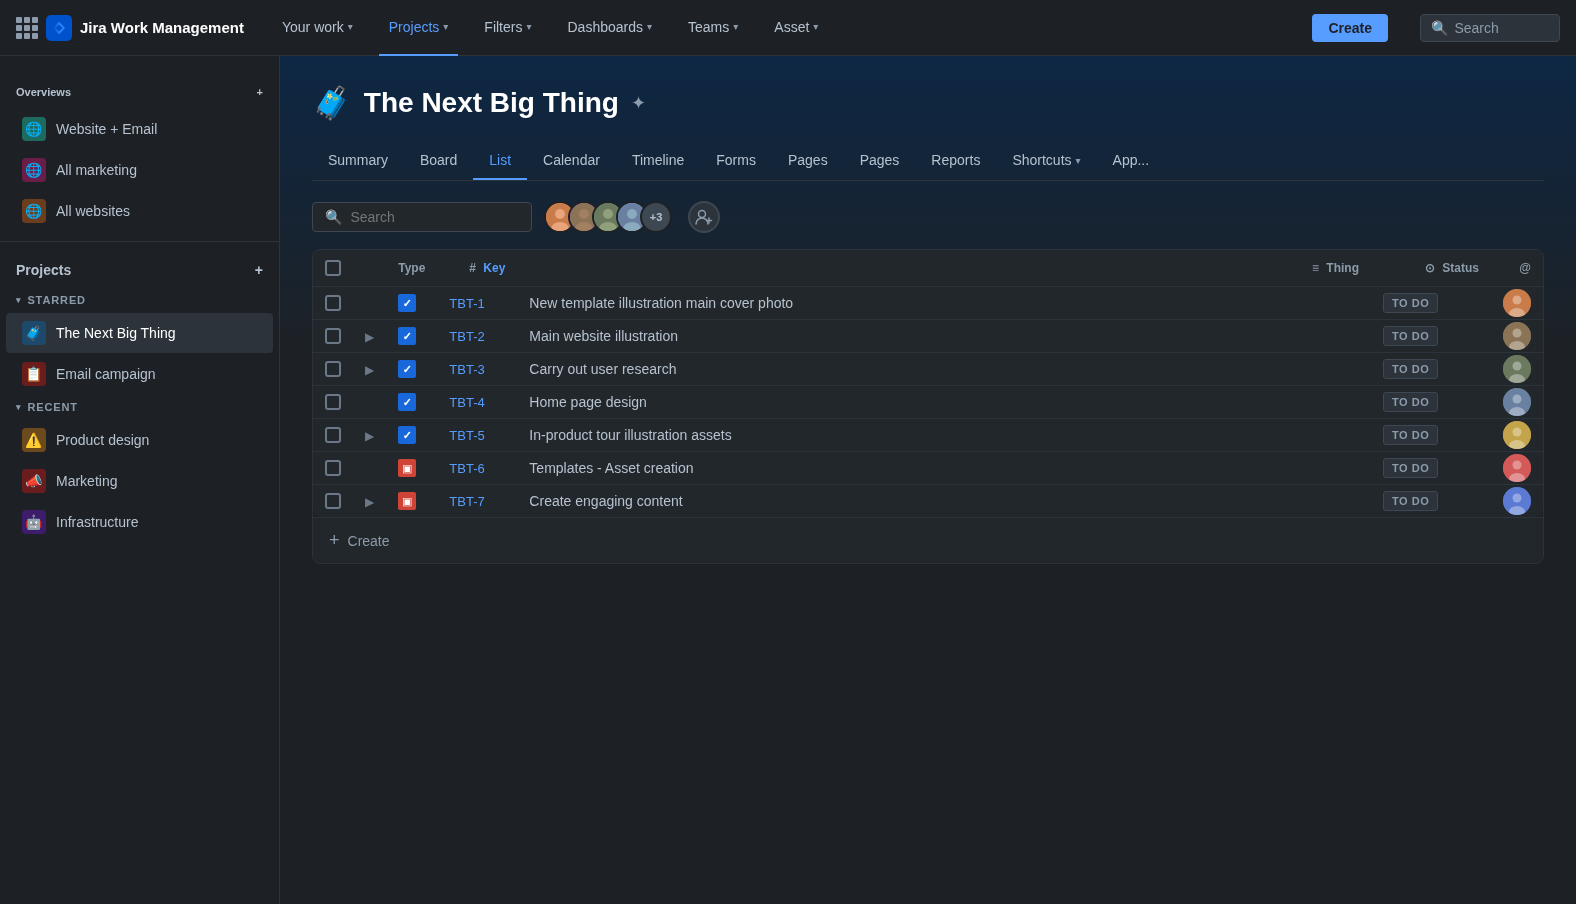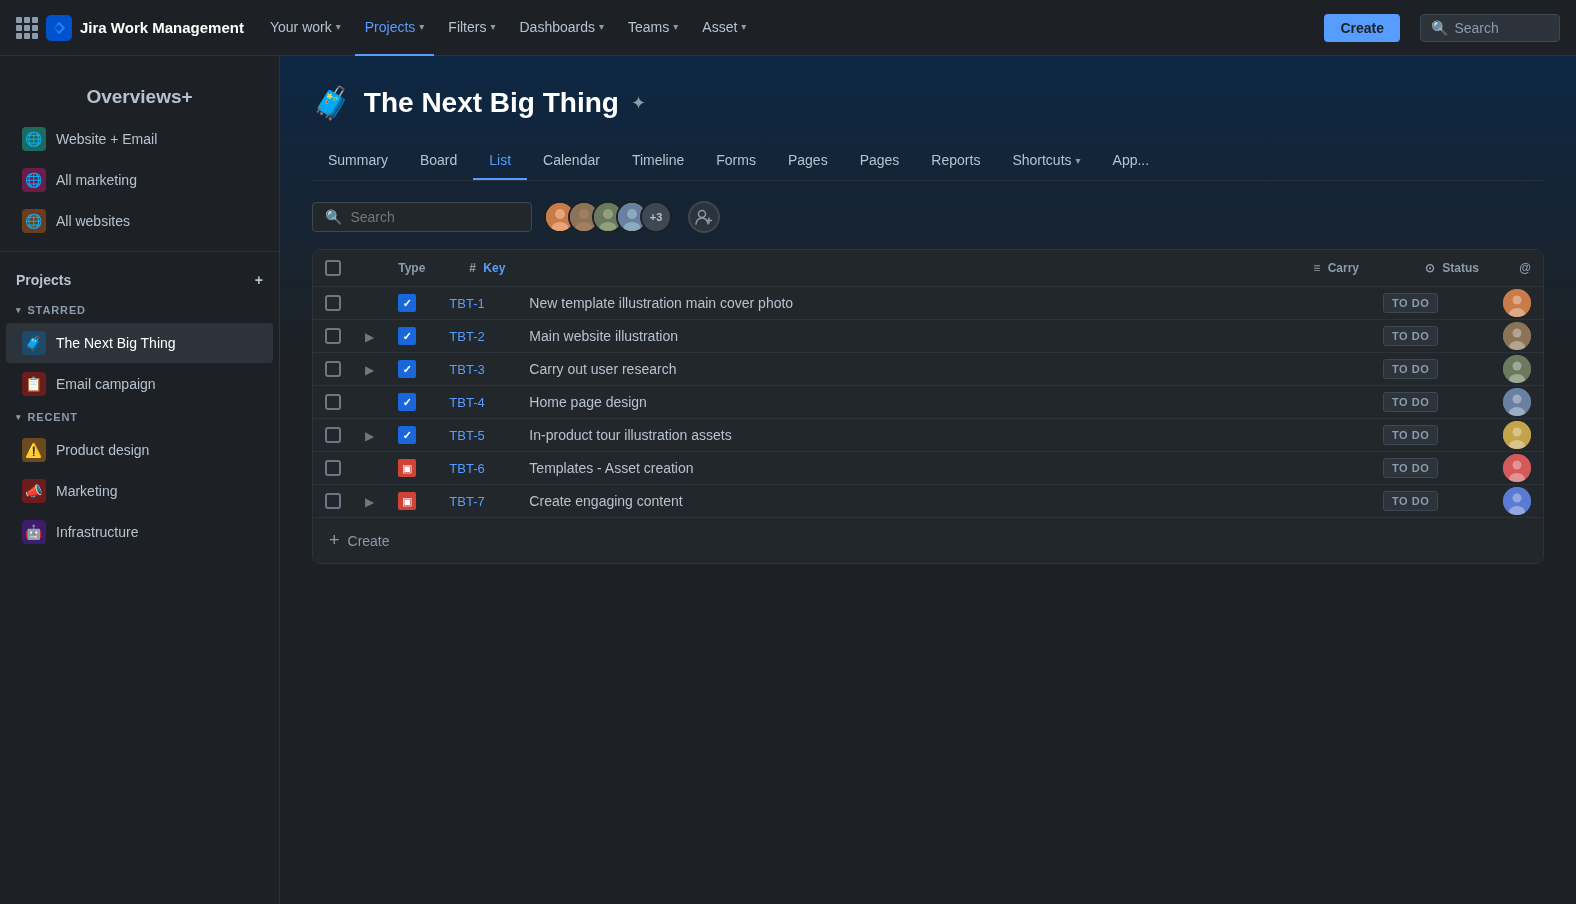--- a/index.html
+++ b/index.html
@@ -14,21 +14,21 @@
     }
 
     
     .topnav {
       display: flex;
       align-items: center;
       background: #1d2125;
       border-bottom: 1px solid #2c333a;
       height: 56px;
       padding: 16px 16px;
-      gap: 4px;
+      gap: 16px;
       flex-shrink: 0;
       z-index: 10;
     }
     .topnav-logo {
       display: flex;
       align-items: center;
       gap: 8px;
       margin-right: 12px;
       color: #fff;
       font-size: 15px;
@@ -423,23 +423,23 @@
 
     .table-wrapper {
       border-radius: 8px;
       overflow: hidden;
       border: 1px solid #2c333a;
     }
 
     .sidebar-overviews-header {
       display: flex;
       align-items: center;
-      justify-content: center;
+      justify-content: space-between;
       padding: 10px 16px;
-      font-size: 19px;
+      font-size: 11px;
       font-weight: 700;
       color: #b6c2cf;
     }
     .sidebar-projects-header {
       display: flex;
       align-items: center;
       justify-content: space-between;
       padding: 10px 16px;
       margin-top: 10px;
       font-size: 14px;
@@ -654,21 +654,21 @@
               <th class="col-expand"></th>
               <th class="col-type">
                 <span>Type</span>
               </th>
               <th class="col-key col-hash">
                 <span class="th-icon">#</span>
                 <span>Key</span>
               </th>
               <th>
                 <span class="th-icon">≡</span>
-                <span>Carry</span>
+                <span>Thing</span>
               </th>
               <th class="col-status">
                 <span class="th-icon">⊙</span>
                 <span>Status</span>
               </th>
               <th class="col-assignee">
                 <span>@</span>
               </th>
             </tr>
           </thead>

